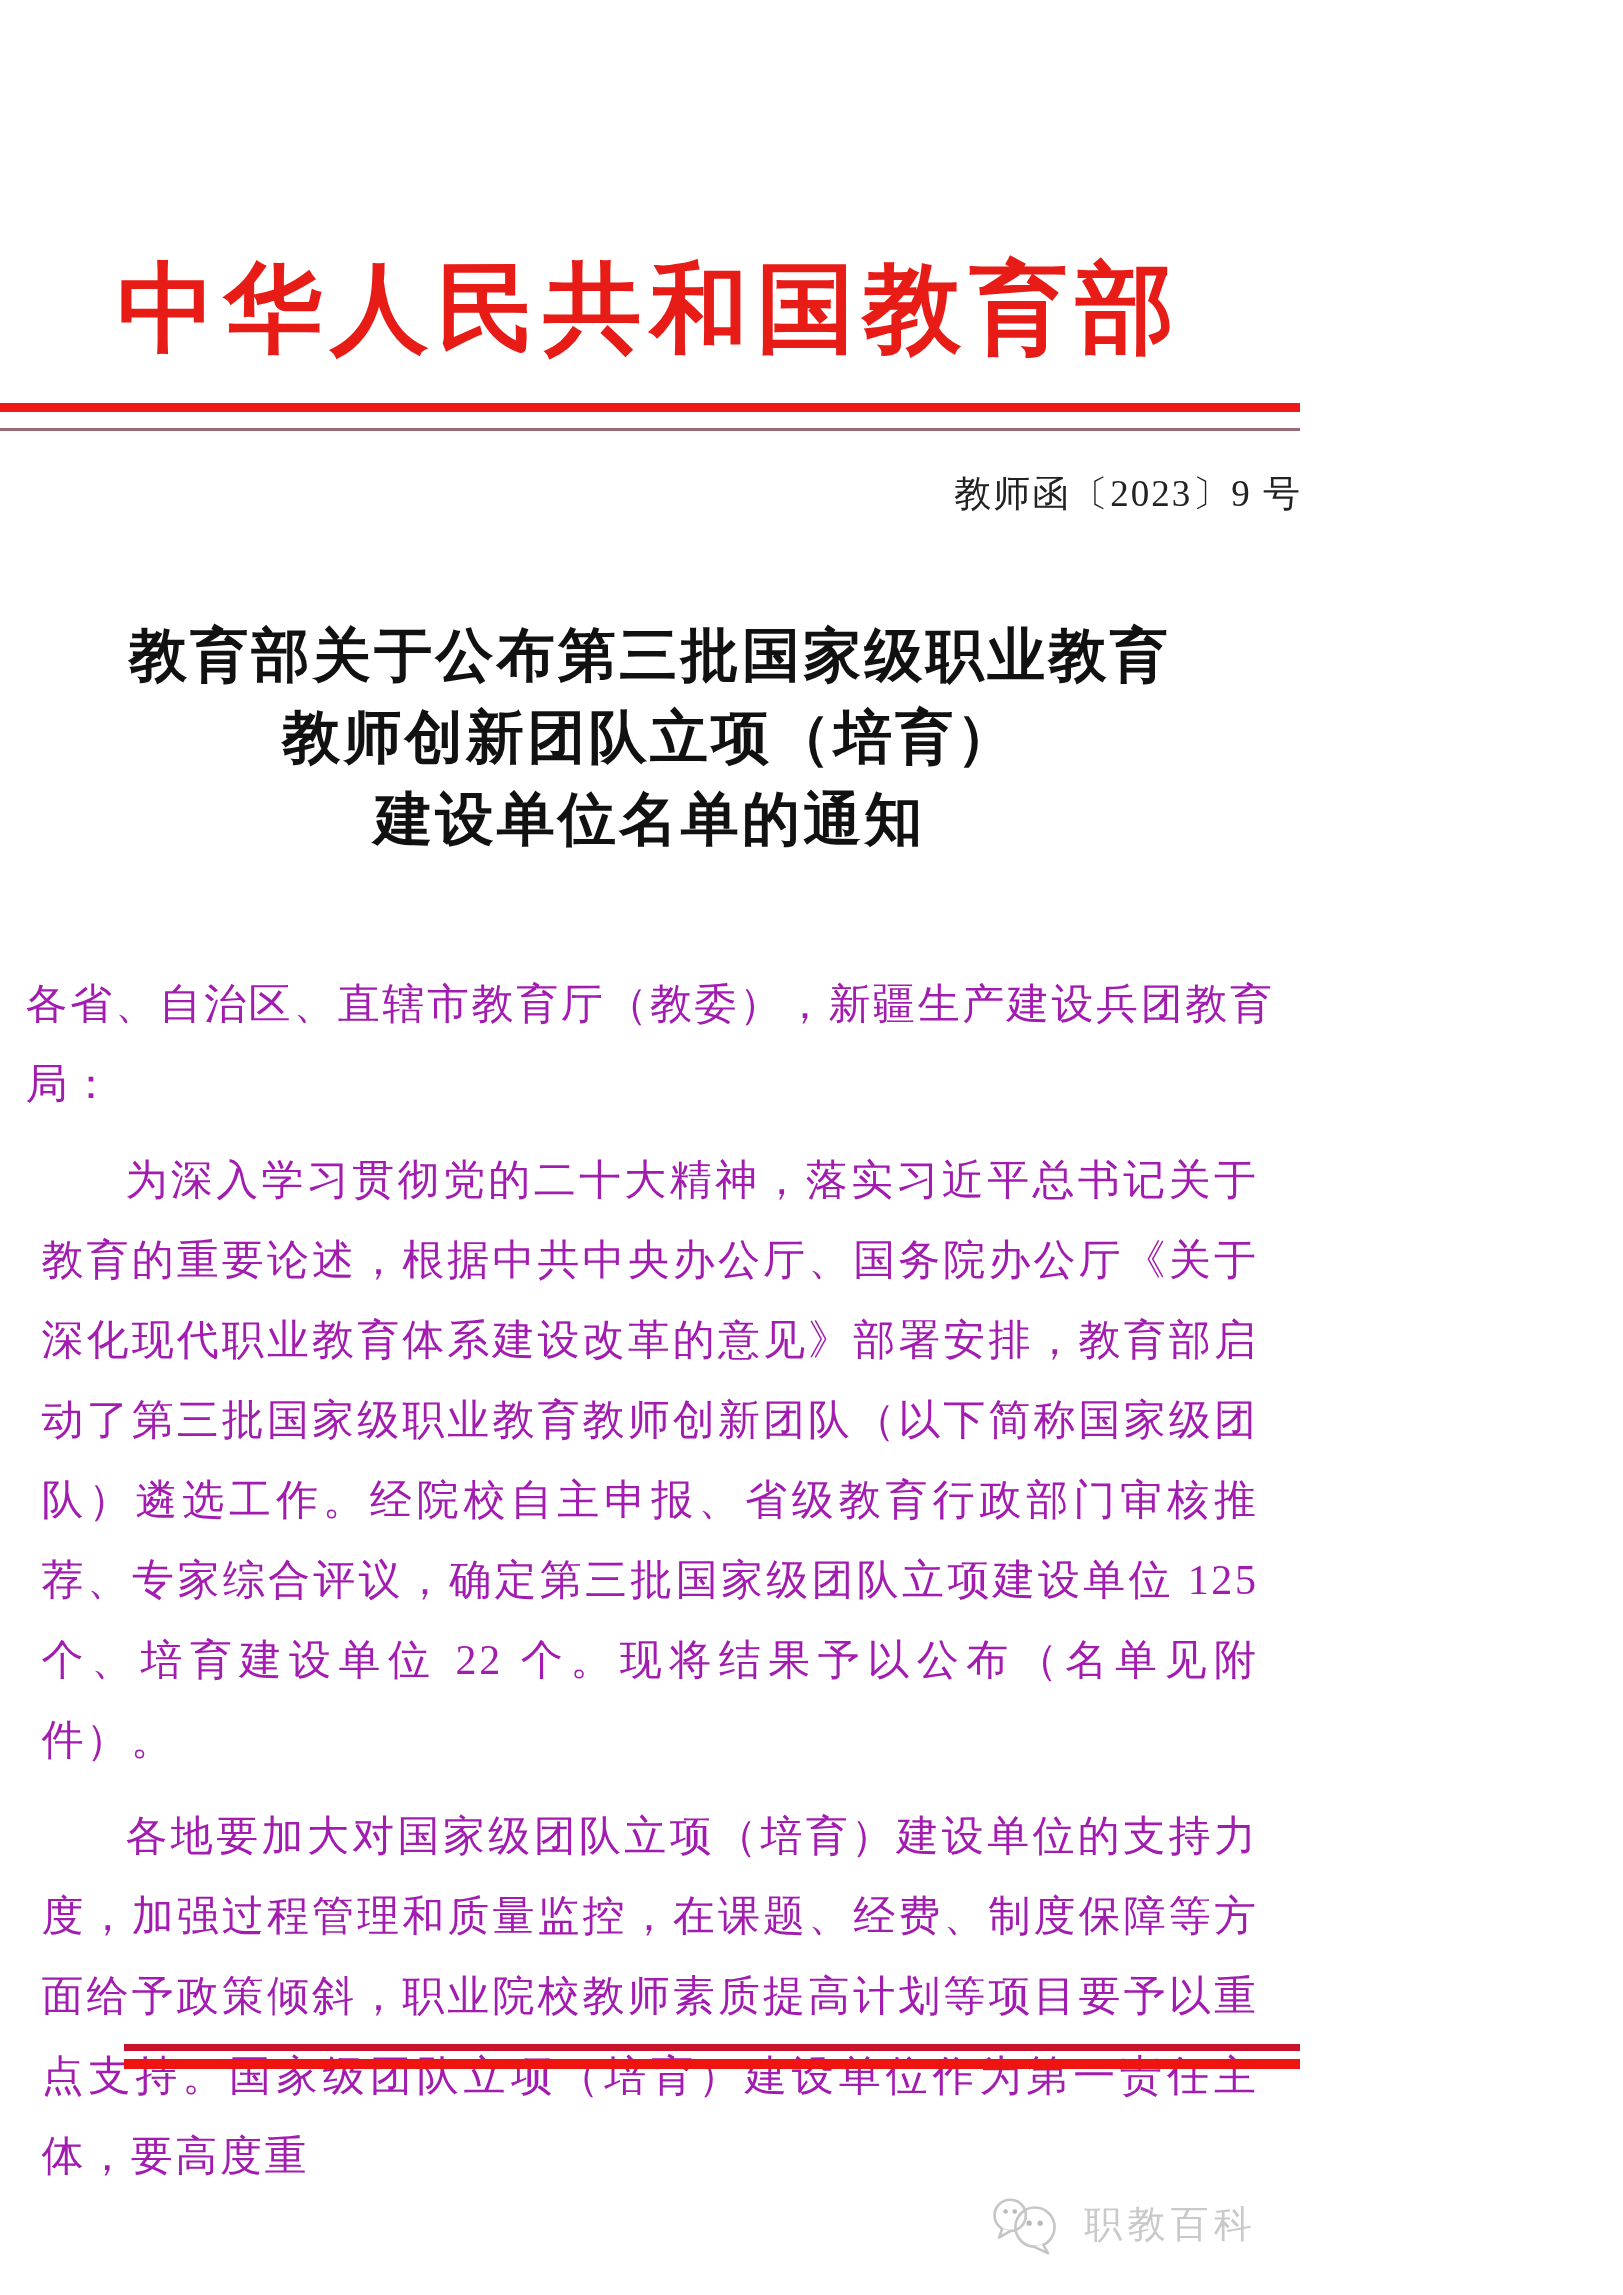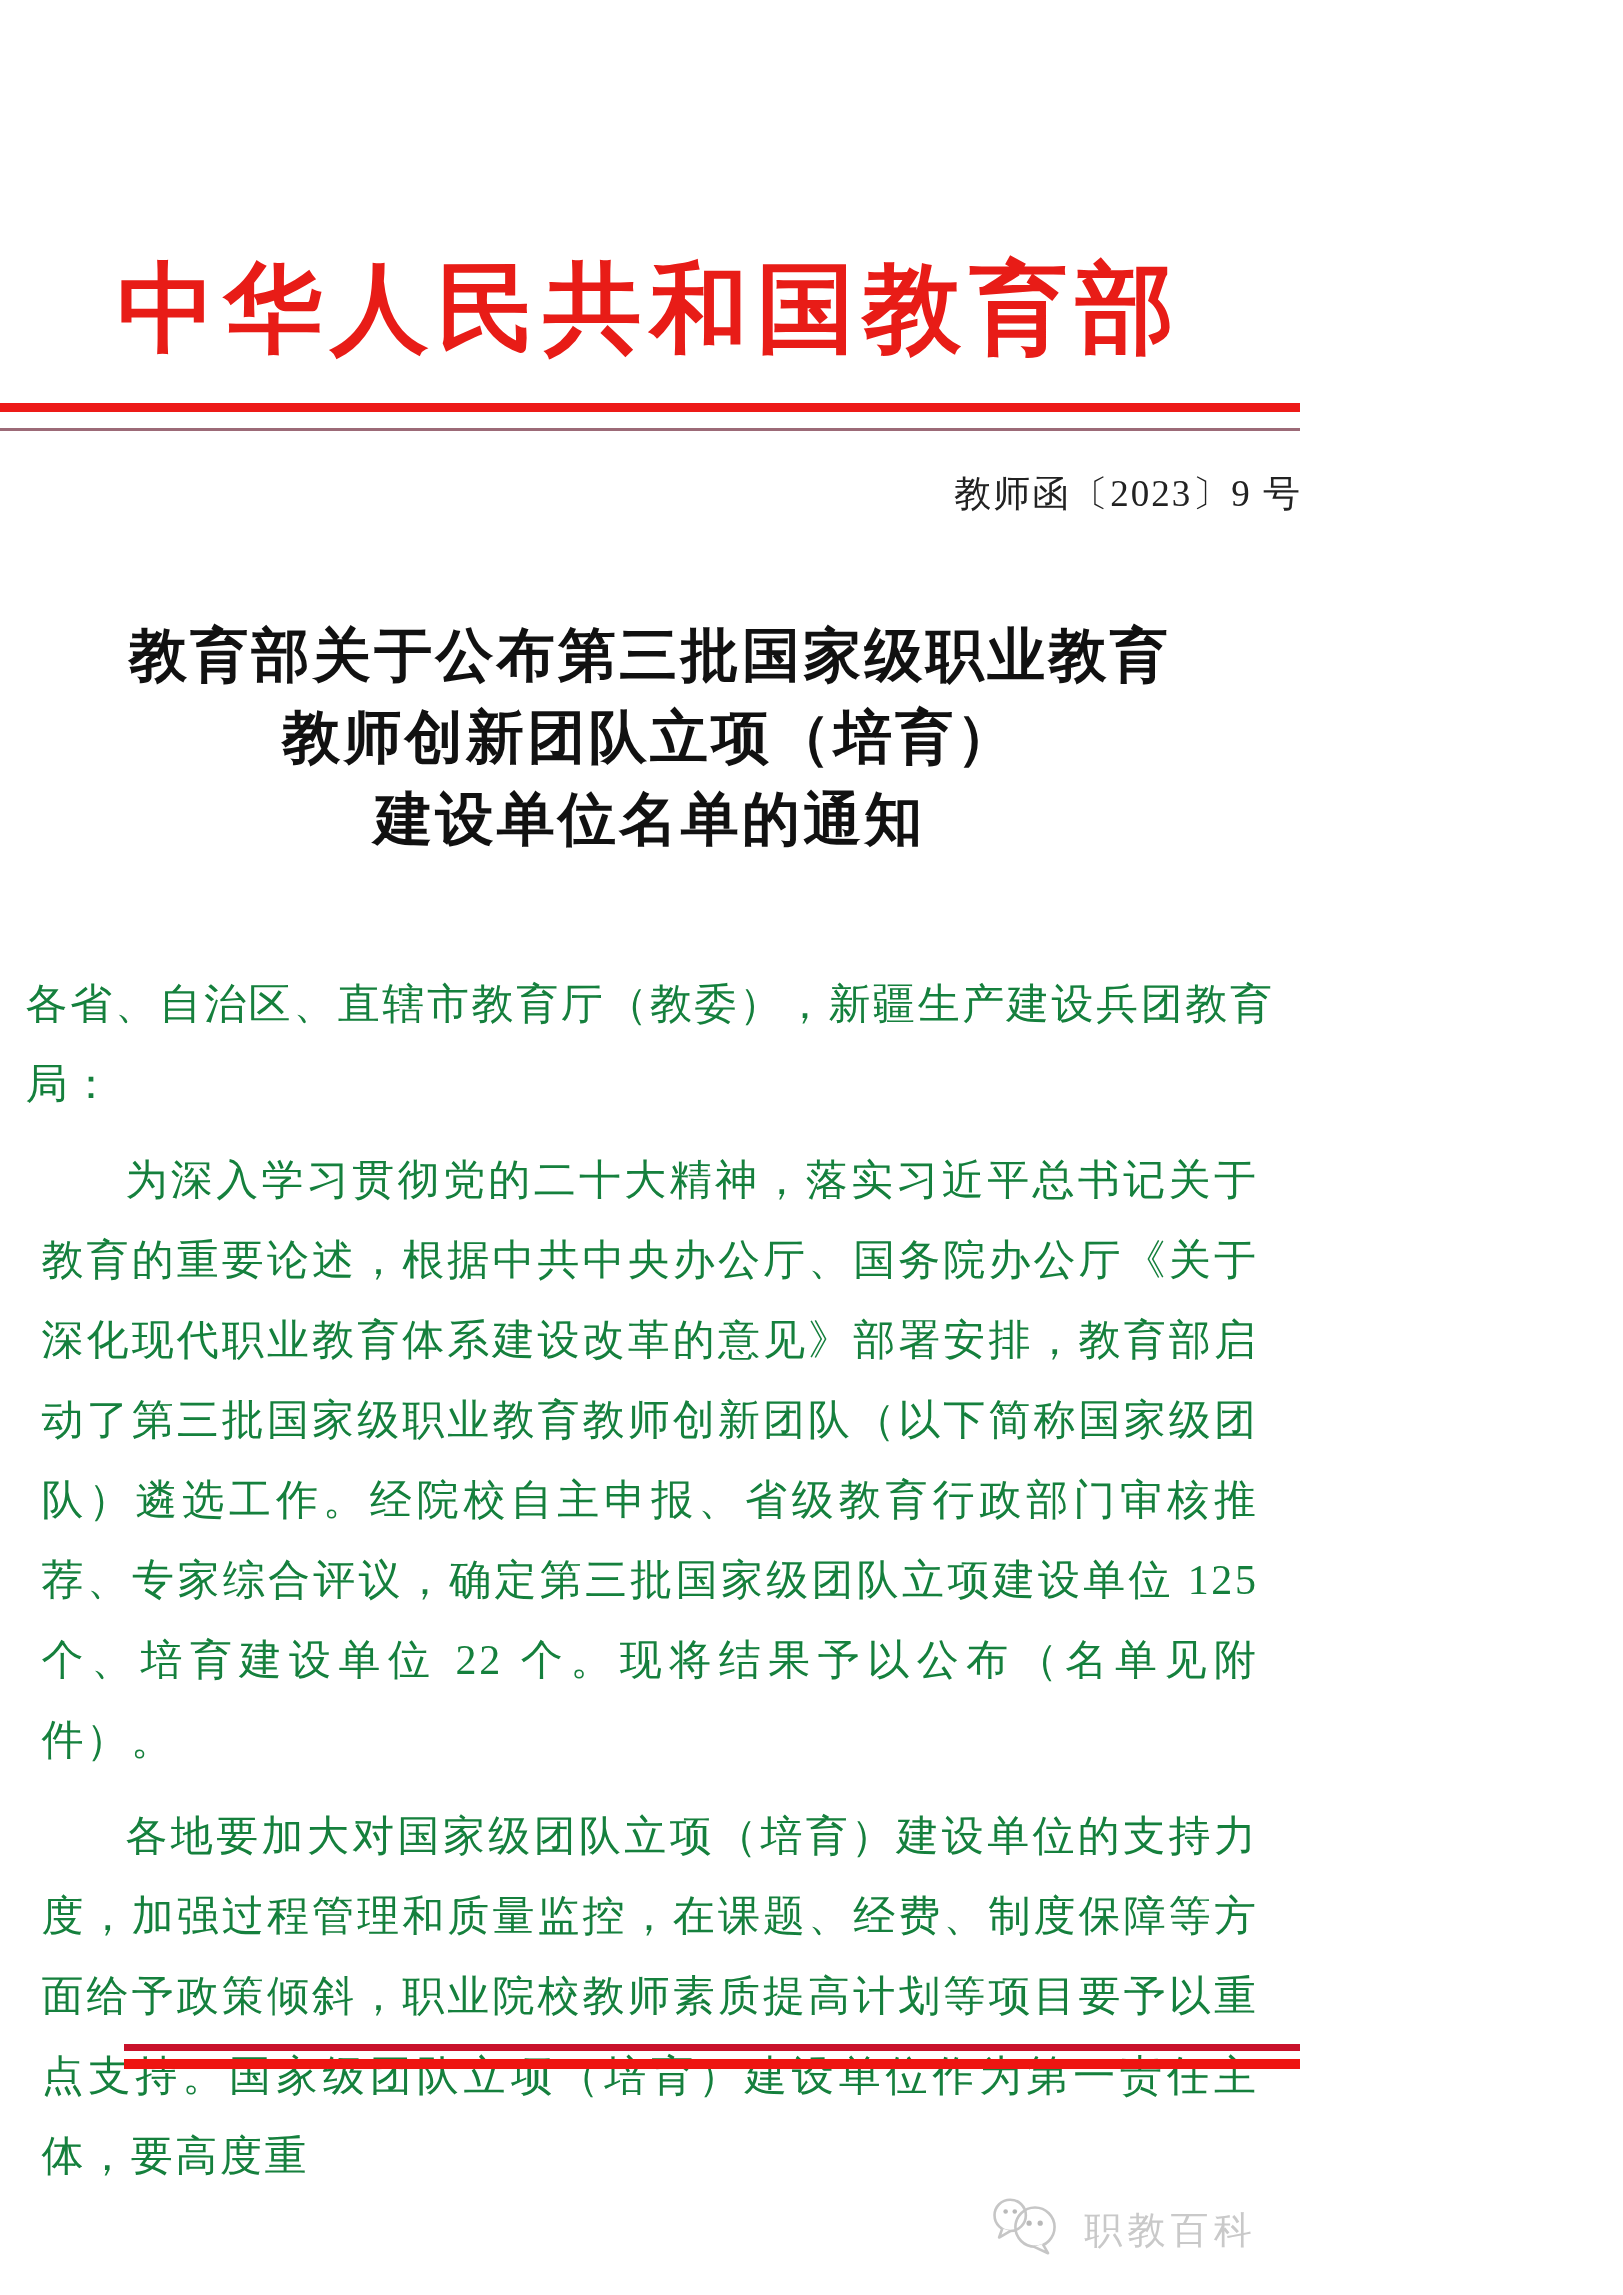--- a/index.html
+++ b/index.html
@@ -68,21 +68,21 @@
   }
 
   
   .body-block {
     width: 1249px;
     margin: 103px auto 0 auto;
     font-size: 42px;
     line-height: 80px;
     letter-spacing: 2.6px;
     text-align: justify;
-    color: #15803d;
+    color: #a21caf;
   }
   .salutation {
     margin: 0;
   }
   .para {
     margin: 16px;
     text-indent: 2em;
   }
 
   
@@ -101,21 +101,21 @@
     height: 9.8px;
     background: #ee1511;
   }
 
   
   .watermark {
     position: absolute;
     right: 43px;
     top: 2193px;
     display: flex;
-    align-items: flex-end;
+    align-items: center;
     gap: 19px;
     color: #c6c6c6;
   }
   .watermark-icon {
     width: 77px;
     height: 63px;
     flex: 0 0 auto;
   }
   .watermark-label {
     font-size: 38px;

